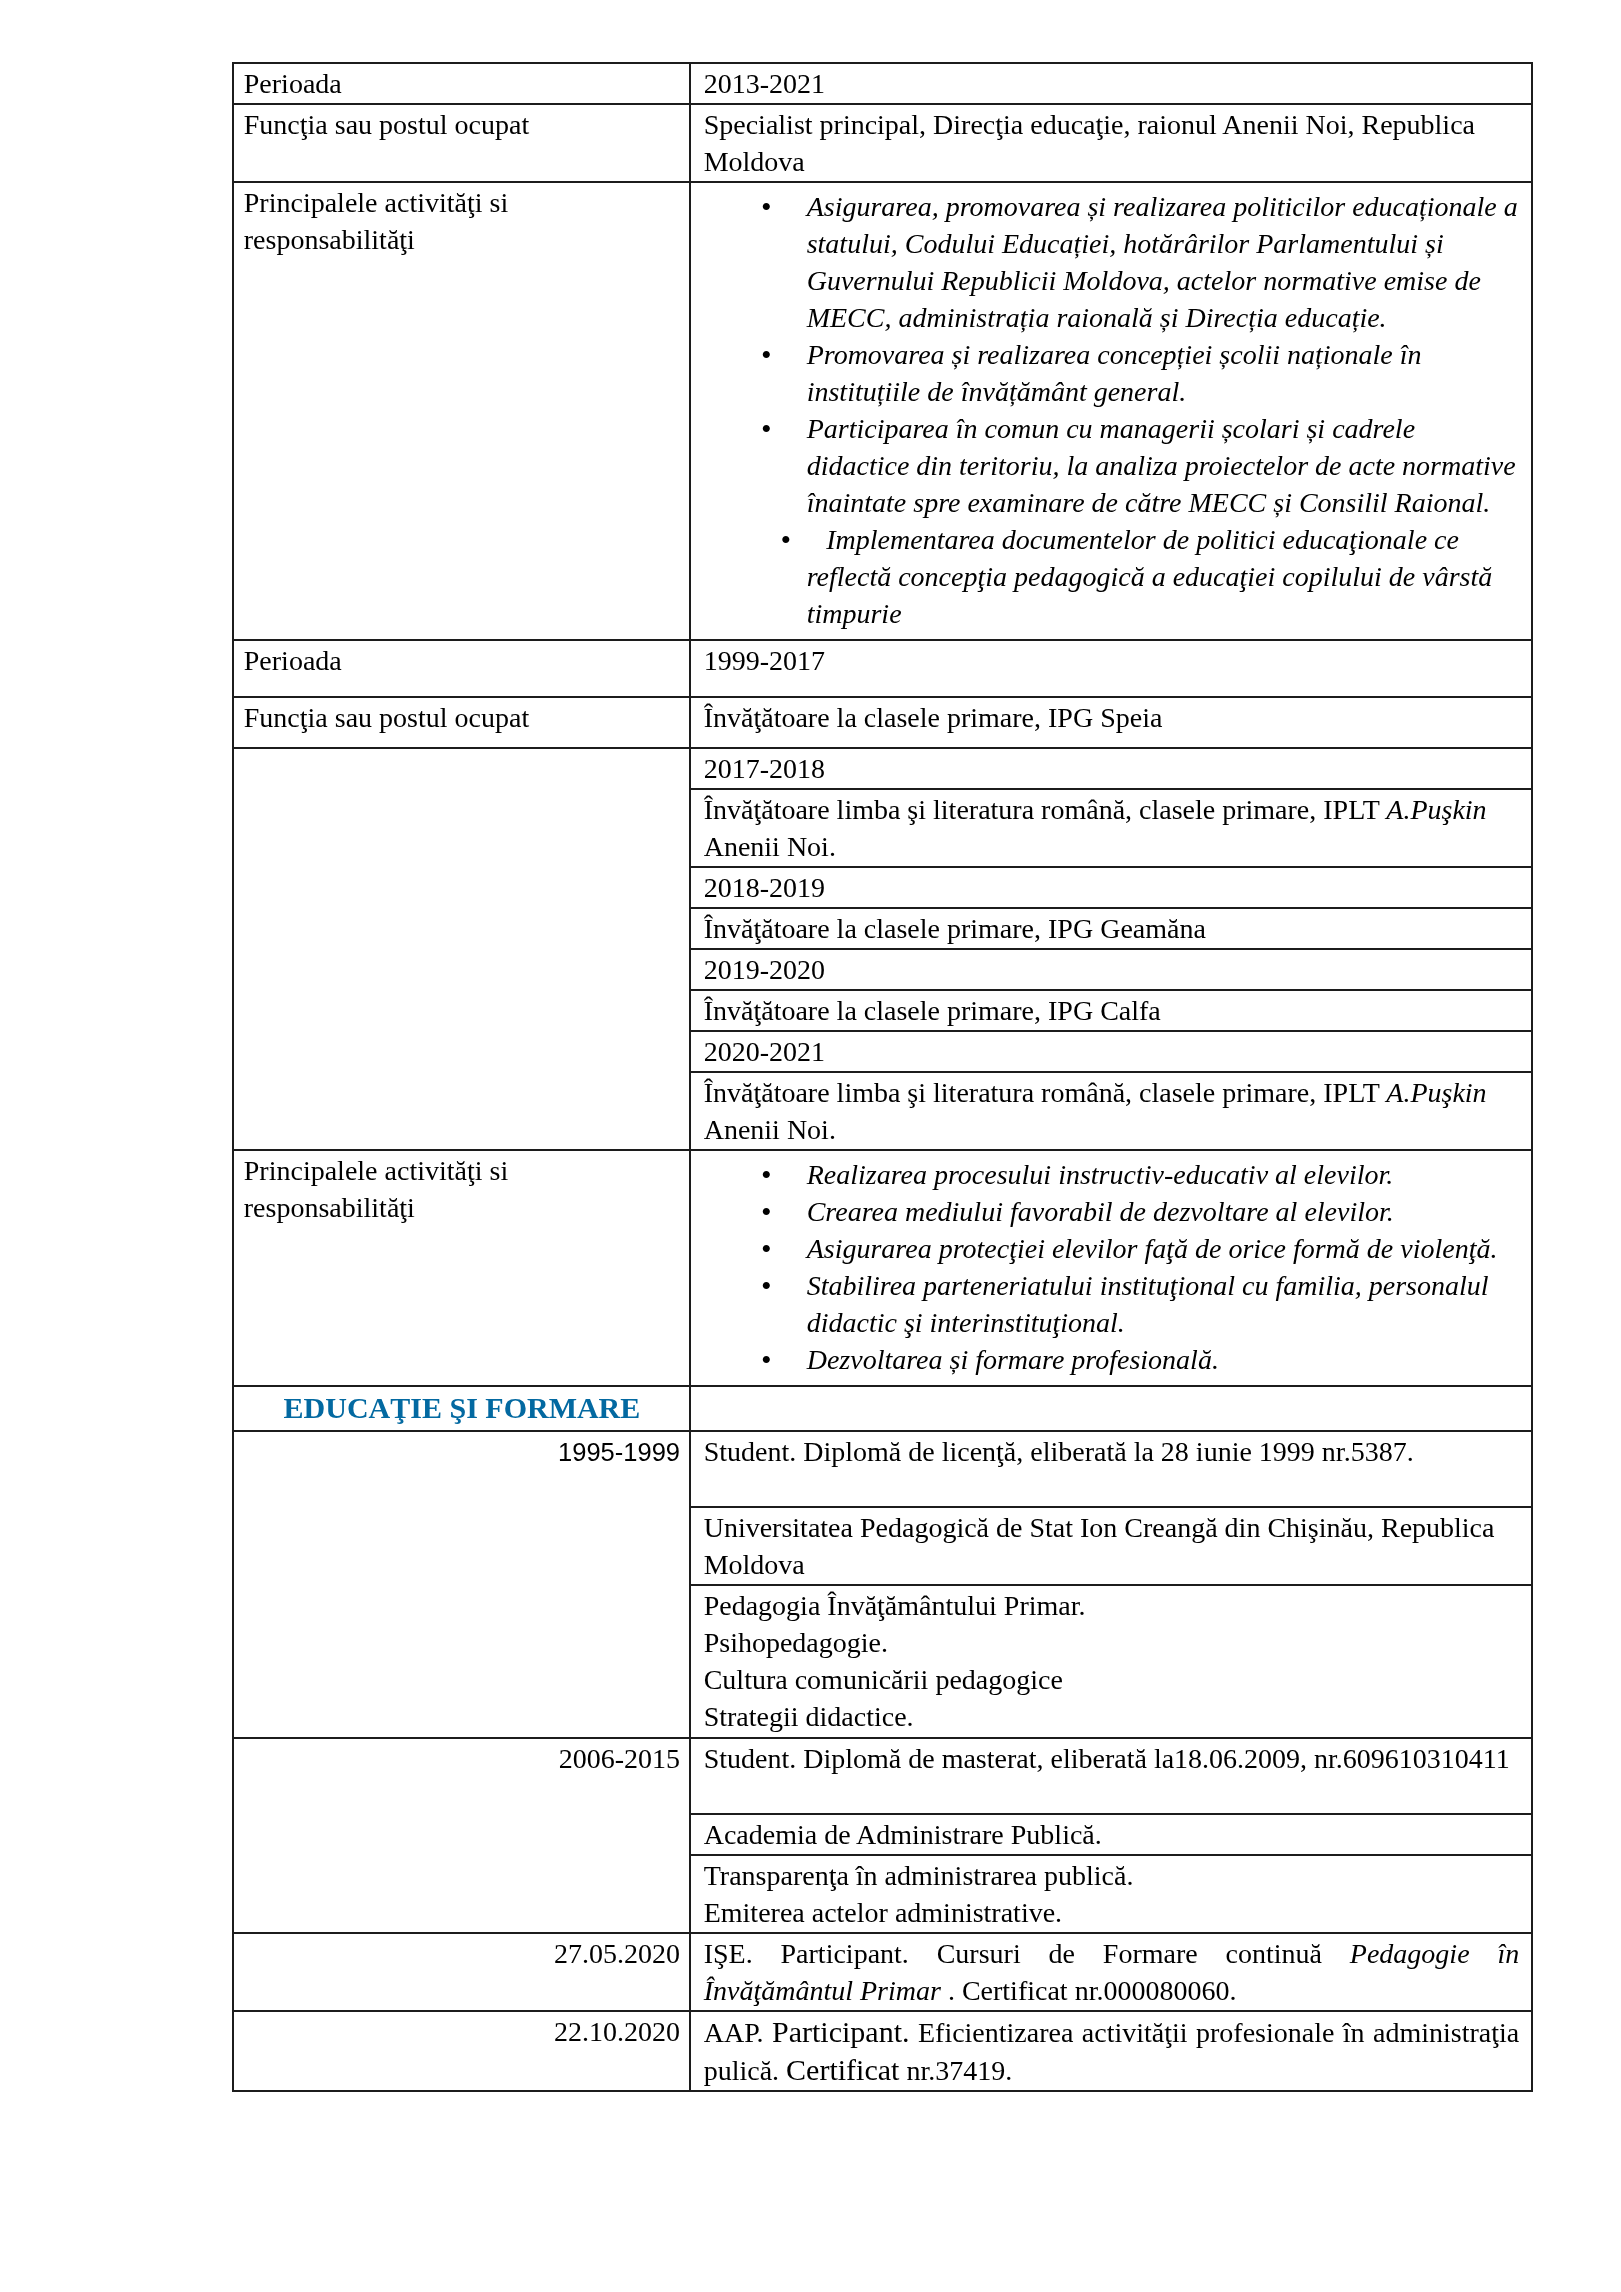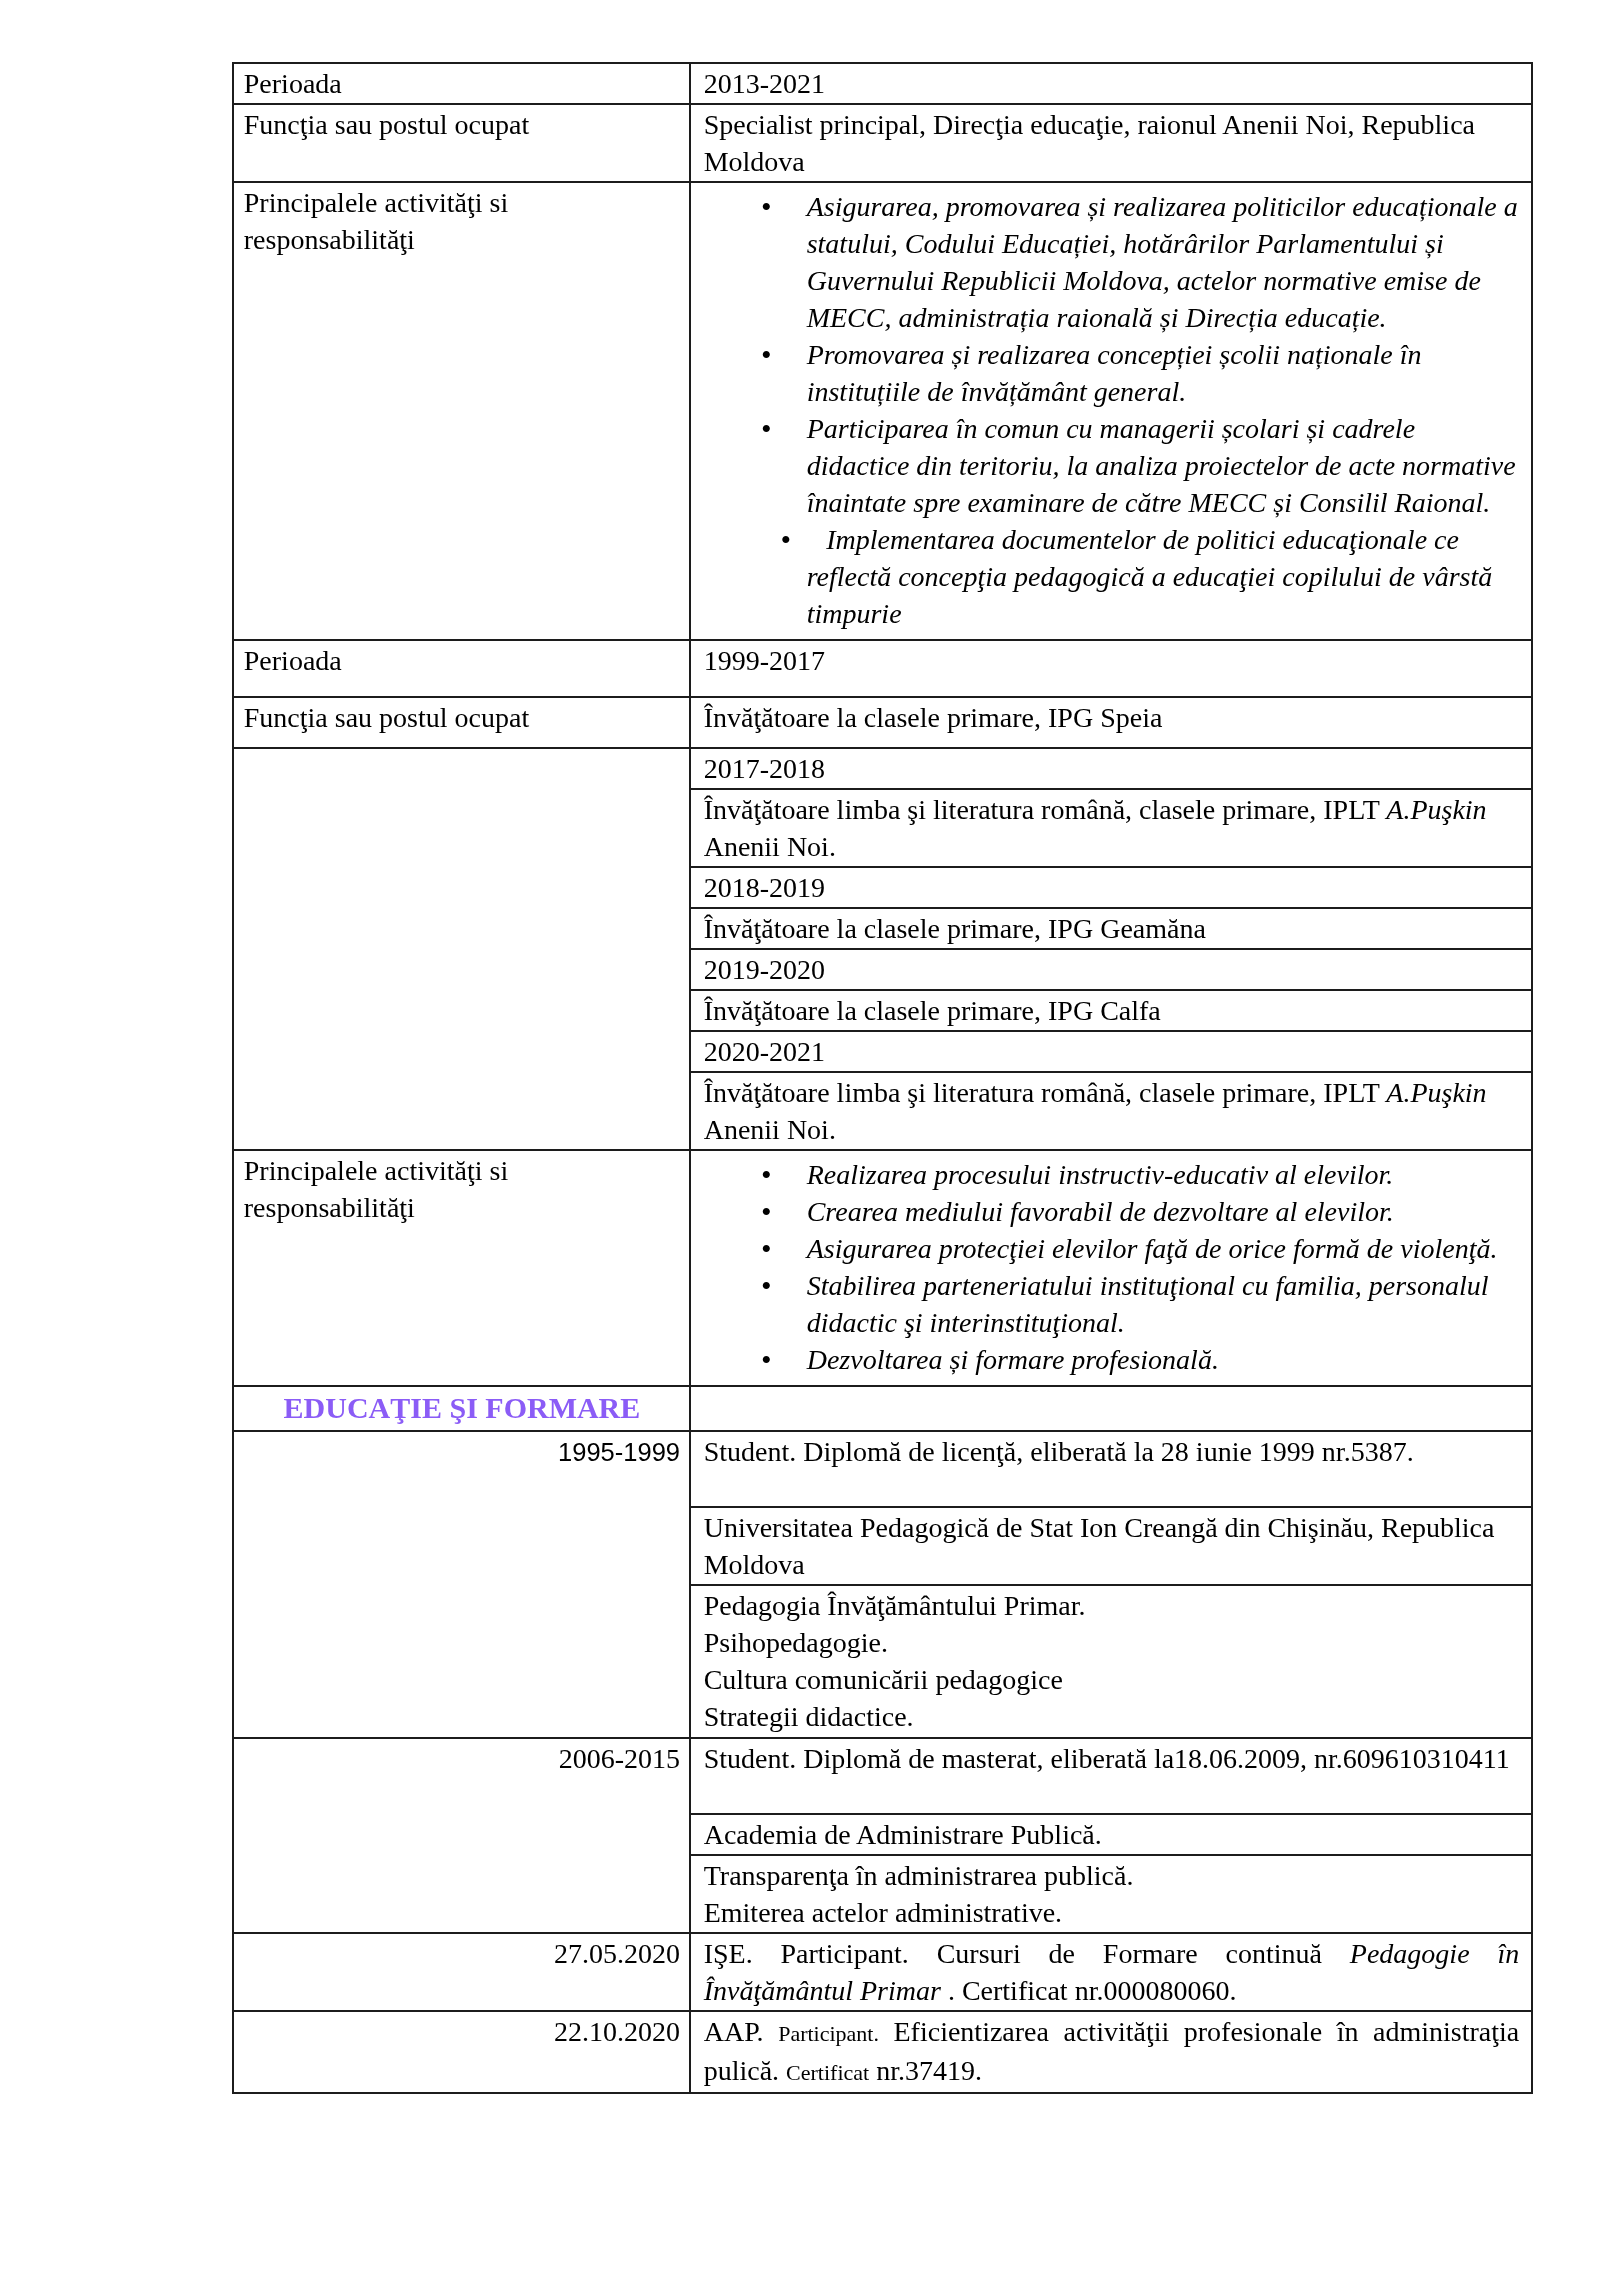--- a/index.html
+++ b/index.html
@@ -53,25 +53,25 @@
     padding-right: 9px;
   }
   .sans-year {
     font-family: "Liberation Sans", sans-serif;
     font-size: 25.5px;
   }
   td.section-title-cell {
     text-align: center;
     font-weight: bold;
     font-size: 30px;
-    color: #8b5cf6;
+    color: #0369a1;
     padding-top: 2.9px;
   }
   .it { font-style: italic; }
-  .small-word { font-size: 22px; }
+  .small-word { font-size: 30px; }
   .just { text-align: justify; }
 </style>
 </head>
 <body>
 
 <div class="page">
   <table class="cv">
     <colgroup>
         <col class="c-left">
         <col class="c-right">

